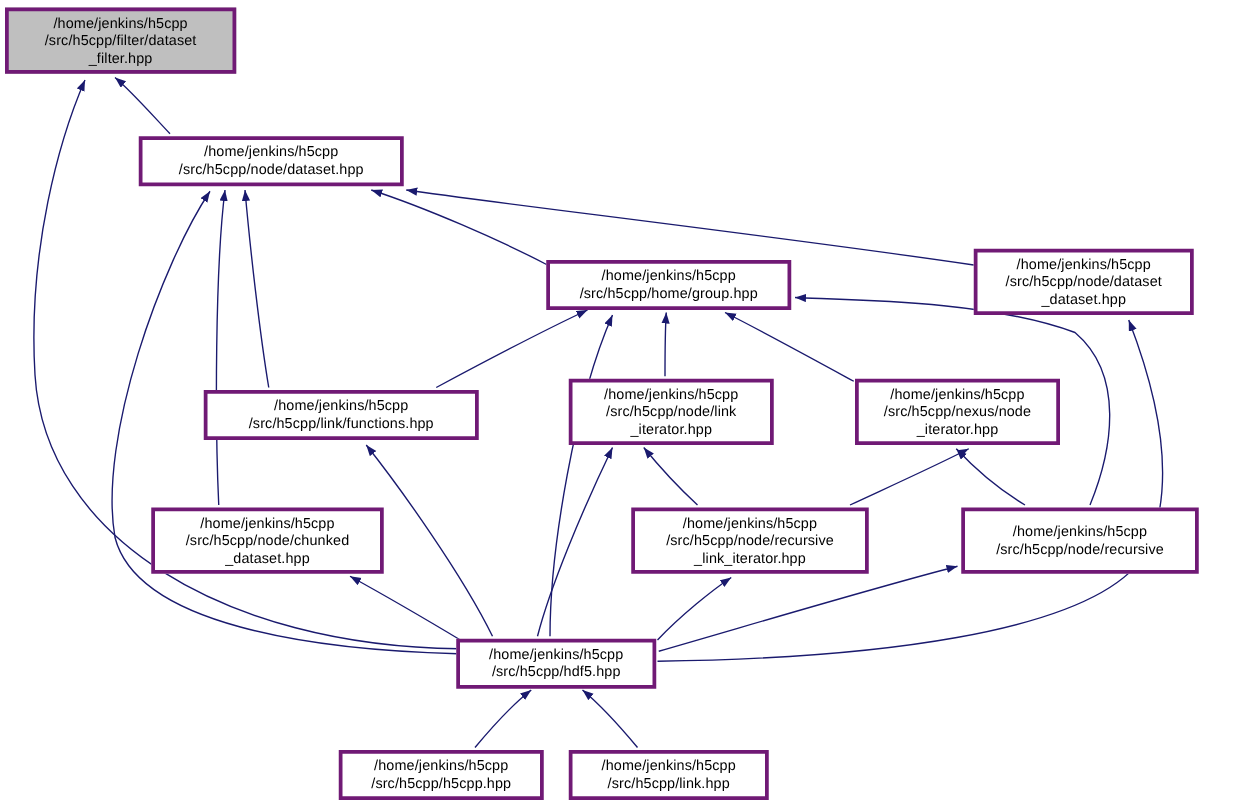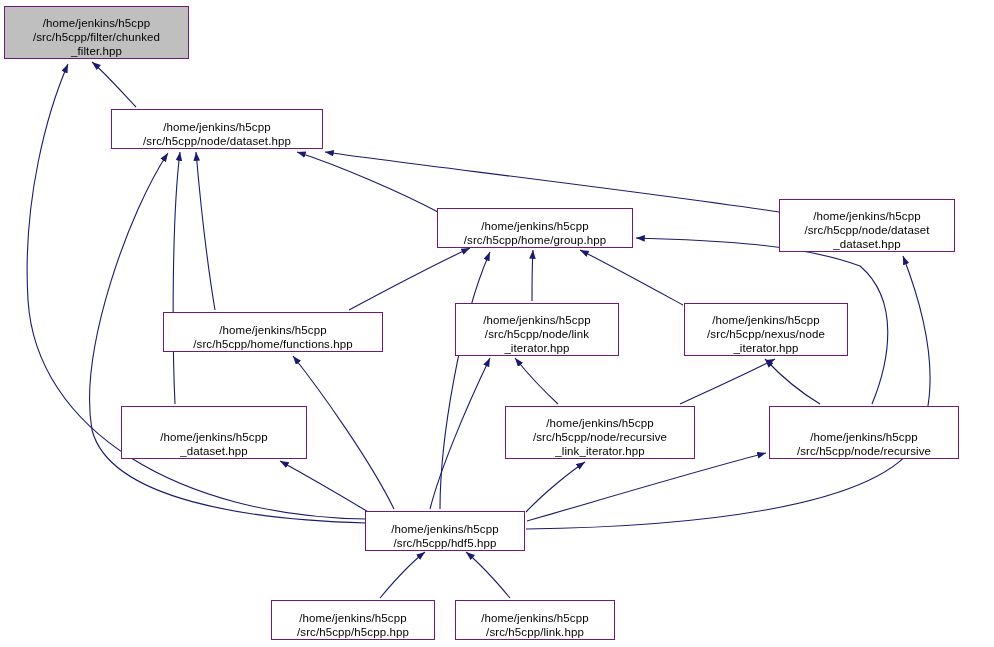--- a/index.html
+++ b/index.html
@@ -19,30 +19,30 @@
     position: absolute;
     left: 0;
     top: 0;
     width: 994px;
     height: 647px;
     pointer-events: none;
   }
   .node {
     position: absolute;
     box-sizing: border-box;
-    border: 1px solid #701a75;
+    border: 3px solid #701a75;
     background: #ffffff;
     color: #000000;
     font-size: 11.5px;
     line-height: 14px;
     text-align: center;
     display: flex;
     flex-direction: column;
     align-items: center;
-    justify-content: flex-end;
+    justify-content: center;
     white-space: pre;
     letter-spacing: 0.1px;
   }
   .node.root {
     background: #bfbfbf;
   }
   .node span {
     display: block;
     width: 100%;
   }
@@ -103,21 +103,21 @@
       <path d="M526,529 C680,527 880,510 918,440 C945,380 920,300 903,256"></path>
 
       <path d="M380,598 C395,580 412,562 425,552"></path>
 
       <path d="M510,598 C495,580 478,562 466,552"></path>
     </g>
   </svg>
 
   <div class="node root" style="left:4px; top:6px; width:185px; height:53px;">
     <span>/home/jenkins/h5cpp</span>
-    <span>/src/h5cpp/filter/chunked</span>
+    <span>/src/h5cpp/filter/dataset</span>
     <span>_filter.hpp</span>
   </div>
 
   <div class="node" style="left:111px; top:109px; width:212px; height:40px;">
     <span>/home/jenkins/h5cpp</span>
     <span>/src/h5cpp/node/dataset.hpp</span>
   </div>
 
   <div class="node" style="left:437px; top:208px; width:196px; height:40px;">
     <span>/home/jenkins/h5cpp</span>
@@ -125,37 +125,38 @@
   </div>
 
   <div class="node" style="left:779px; top:199px; width:176px; height:53px;">
     <span>/home/jenkins/h5cpp</span>
     <span>/src/h5cpp/node/dataset</span>
     <span>_dataset.hpp</span>
   </div>
 
   <div class="node" style="left:163px; top:312px; width:220px; height:40px;">
     <span>/home/jenkins/h5cpp</span>
-    <span>/src/h5cpp/home/functions.hpp</span>
+    <span>/src/h5cpp/link/functions.hpp</span>
   </div>
 
   <div class="node" style="left:455px; top:303px; width:164px; height:53px;">
     <span>/home/jenkins/h5cpp</span>
     <span>/src/h5cpp/node/link</span>
     <span>_iterator.hpp</span>
   </div>
 
   <div class="node" style="left:684px; top:303px; width:164px; height:53px;">
     <span>/home/jenkins/h5cpp</span>
     <span>/src/h5cpp/nexus/node</span>
     <span>_iterator.hpp</span>
   </div>
 
   <div class="node" style="left:121px; top:406px; width:186px; height:53px;">
     <span>/home/jenkins/h5cpp</span>
+    <span>/src/h5cpp/node/chunked</span>
     <span>_dataset.hpp</span>
   </div>
 
   <div class="node" style="left:505px; top:406px; width:190px; height:53px;">
     <span>/home/jenkins/h5cpp</span>
     <span>/src/h5cpp/node/recursive</span>
     <span>_link_iterator.hpp</span>
   </div>
 
   <div class="node" style="left:769px; top:406px; width:190px; height:53px;">

